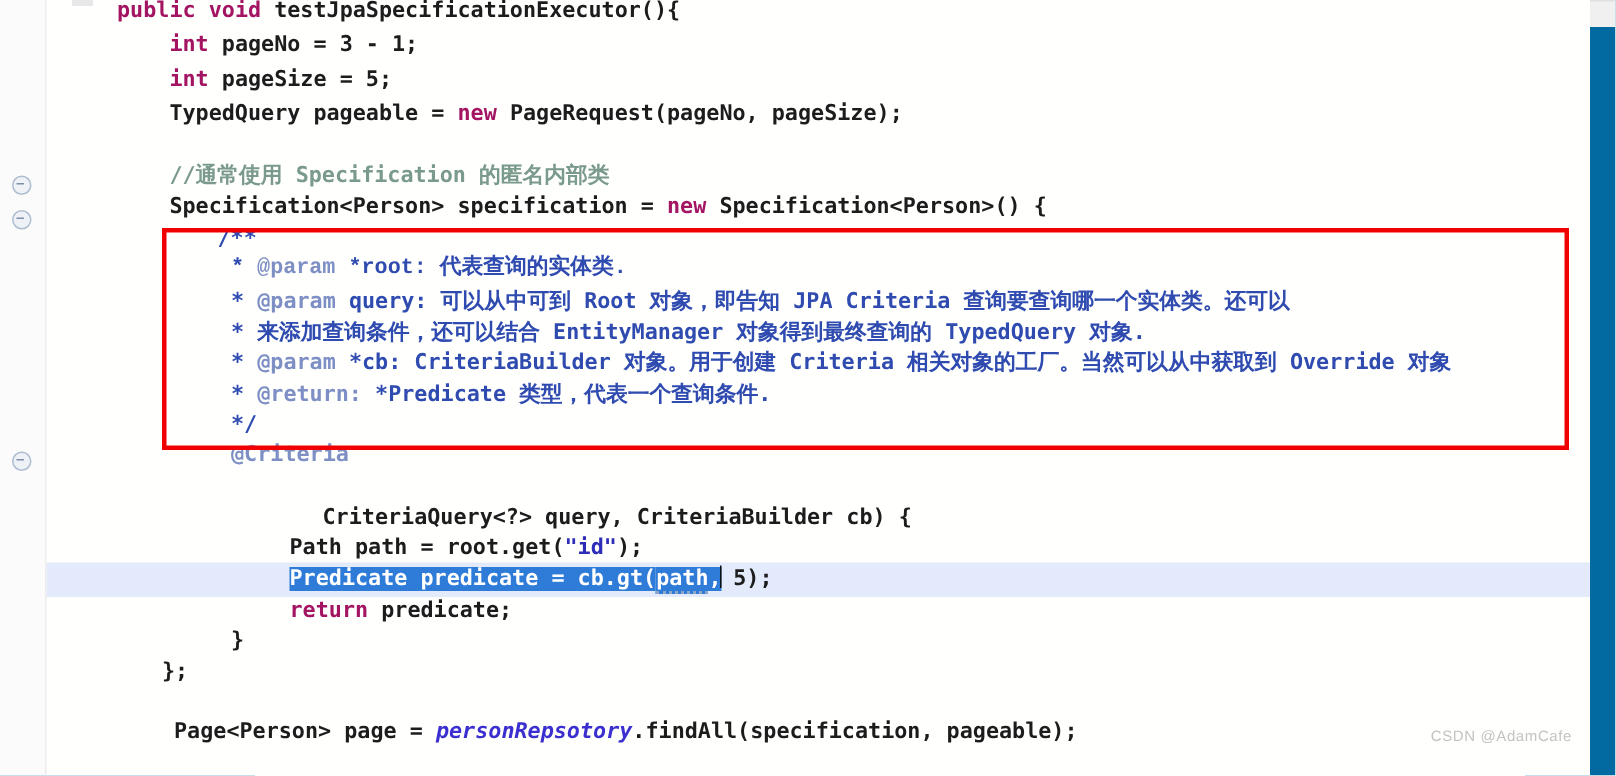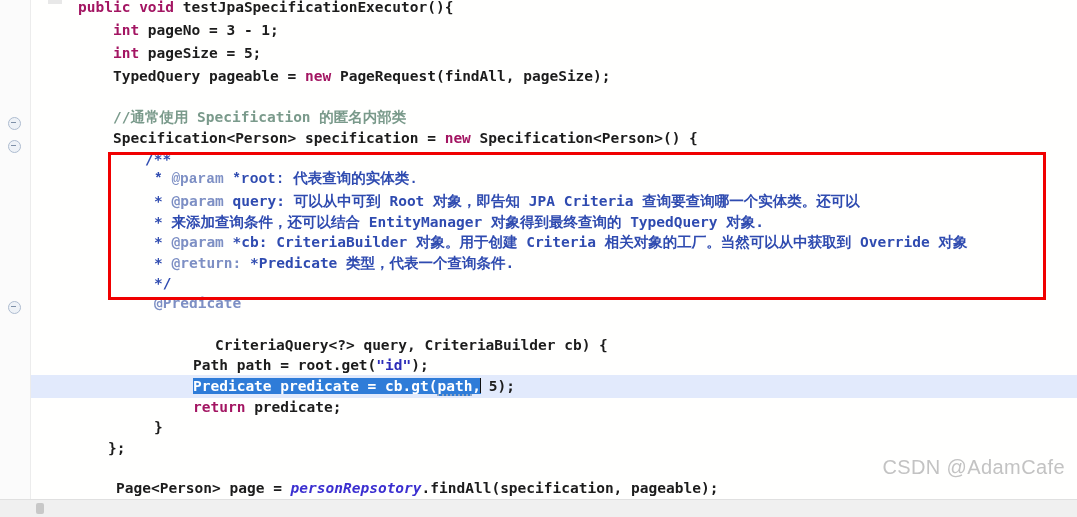--- a/index.html
+++ b/index.html
@@ -11,21 +11,21 @@
     font-family: "DejaVu Sans Mono", monospace;
     overflow: hidden;
     position: relative;
   }
 
   
   #editor-root {
     position: absolute; inset: 0;
     background: #0369a1;
     display: flex;
-    flex-direction: column;
+    flex-direction: row;
   }
   #editor-body {
     position: relative;
     flex: 1 1 auto;
     overflow: hidden;
   }
 
   
   #gutter {
     position: absolute;
@@ -150,21 +150,21 @@
     background: #c8c8c8;
     border-radius: 2px;
   }
 
   
   #watermark {
     position: absolute;
     right: 12px;
     bottom: 20px;
     font-family: "Liberation Sans", sans-serif;
-    font-size: 20px;
+    font-size: 10px;
     color: #c3c3c3;
     letter-spacing: 0.4px;
     z-index: 8;
     user-select: none;
   }
   
   #top-clip {
     position: absolute;
     left: 48px; top: 0; width: 14px; height: 4px;
     background: #e8e8e8;
@@ -211,35 +211,35 @@
     <div id="code-surface">
 
       <div id="current-line-band" style="top: 375px;"></div>
 
       <div class="code-line" style="top:-4px; left:48px;"><span class="kw">public</span> <span class="kw">void</span> <span class="plain">testJpaSpecificationExecutor(){</span></div>
 
       <div class="code-line" style="top:19px; left:48px;"><span class="plain">    </span><span class="kw">int</span> <span class="plain">pageNo = 3 - 1;</span></div>
 
       <div class="code-line" style="top:42px; left:48px;"><span class="plain">    </span><span class="kw">int</span> <span class="plain">pageSize = 5;</span></div>
 
-      <div class="code-line" style="top:65px; left:48px;"><span class="plain">    TypedQuery pageable = </span><span class="kw">new</span> <span class="plain">PageRequest(findAll, pageSize);</span></div>
+      <div class="code-line" style="top:65px; left:48px;"><span class="plain">    TypedQuery pageable = </span><span class="kw">new</span> <span class="plain">PageRequest(pageNo, pageSize);</span></div>
 
       <div class="code-line" style="top:106px; left:48px;"><span class="plain">    </span><span class="cmt">//通常使用 Specification 的匿名内部类</span></div>
 
       <div class="code-line" style="top:127px; left:48px;"><span class="plain">    Specification&lt;Person&gt; specification = </span><span class="kw">new</span> <span class="plain">Specification&lt;Person&gt;() {</span></div>
 
       <div class="code-line" style="top:148px; left:115px;"><span class="doc">/**</span></div>
       <div class="code-line" style="top:168px; left:124px;font-family:Liberation Mono, monospace;"><span class="doc">* </span><span class="doctag">@param</span> <span class="doc">*root: 代表查询的实体类.</span></div>
       <div class="code-line" style="top:190px; left:124px;"><span class="doc">* </span><span class="doctag">@param</span> <span class="doc">query: 可以从中可到 Root 对象，即告知 JPA Criteria 查询要查询哪一个实体类。还可以</span></div>
       <div class="code-line" style="top:211px; left:124px;"><span class="doc">* 来添加查询条件，还可以结合 EntityManager 对象得到最终查询的 TypedQuery 对象.</span></div>
       <div class="code-line" style="top:231px; left:124px;"><span class="doc">* </span><span class="doctag">@param</span> <span class="doc">*cb: CriteriaBuilder 对象。用于创建 Criteria 相关对象的工厂。当然可以从中获取到 Override 对象</span></div>
       <div class="code-line" style="top:252px; left:124px;"><span class="doc">* </span><span class="doctag">@return:</span> <span class="doc">*Predicate 类型，代表一个查询条件.</span></div>
       <div class="code-line" style="top:272px; left:124px;"><span class="doc">*/</span></div>
 
-      <div class="code-line" style="top:292px; left:124px;"><span class="doctag">@Predicate</span></div>
+      <div class="code-line" style="top:292px; left:124px;"><span class="doctag">@Criteria</span></div>
 
       <div class="code-line" style="top:334px; left:185px;"><span class="plain">CriteriaQuery&lt;?&gt; query, CriteriaBuilder cb) {</span></div>
 
       <div class="code-line" style="top:354px; left:163px;"><span class="plain">Path path = root.get(</span><span class="str">"id"</span><span class="plain">);</span></div>
 
       <div class="code-line" style="top:375px; left:163px;"><span class="sel">Predicate predicate = cb.gt(</span><span class="sel squig">path</span><span class="sel">,</span><span class="caret"></span><span class="plain"> 5);</span></div>
 
       <div class="code-line" style="top:396px; left:163px;"><span class="kw">return</span> <span class="plain">predicate;</span></div>
 
       <div class="code-line" style="top:416px; left:124px;"><span class="plain">}</span></div>

